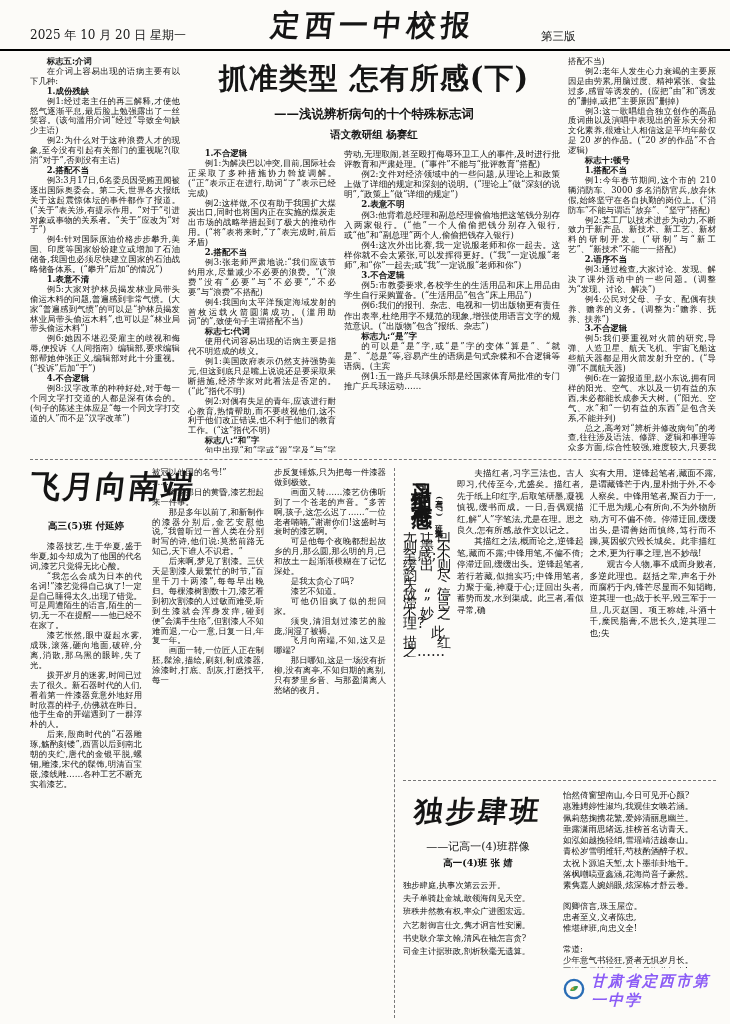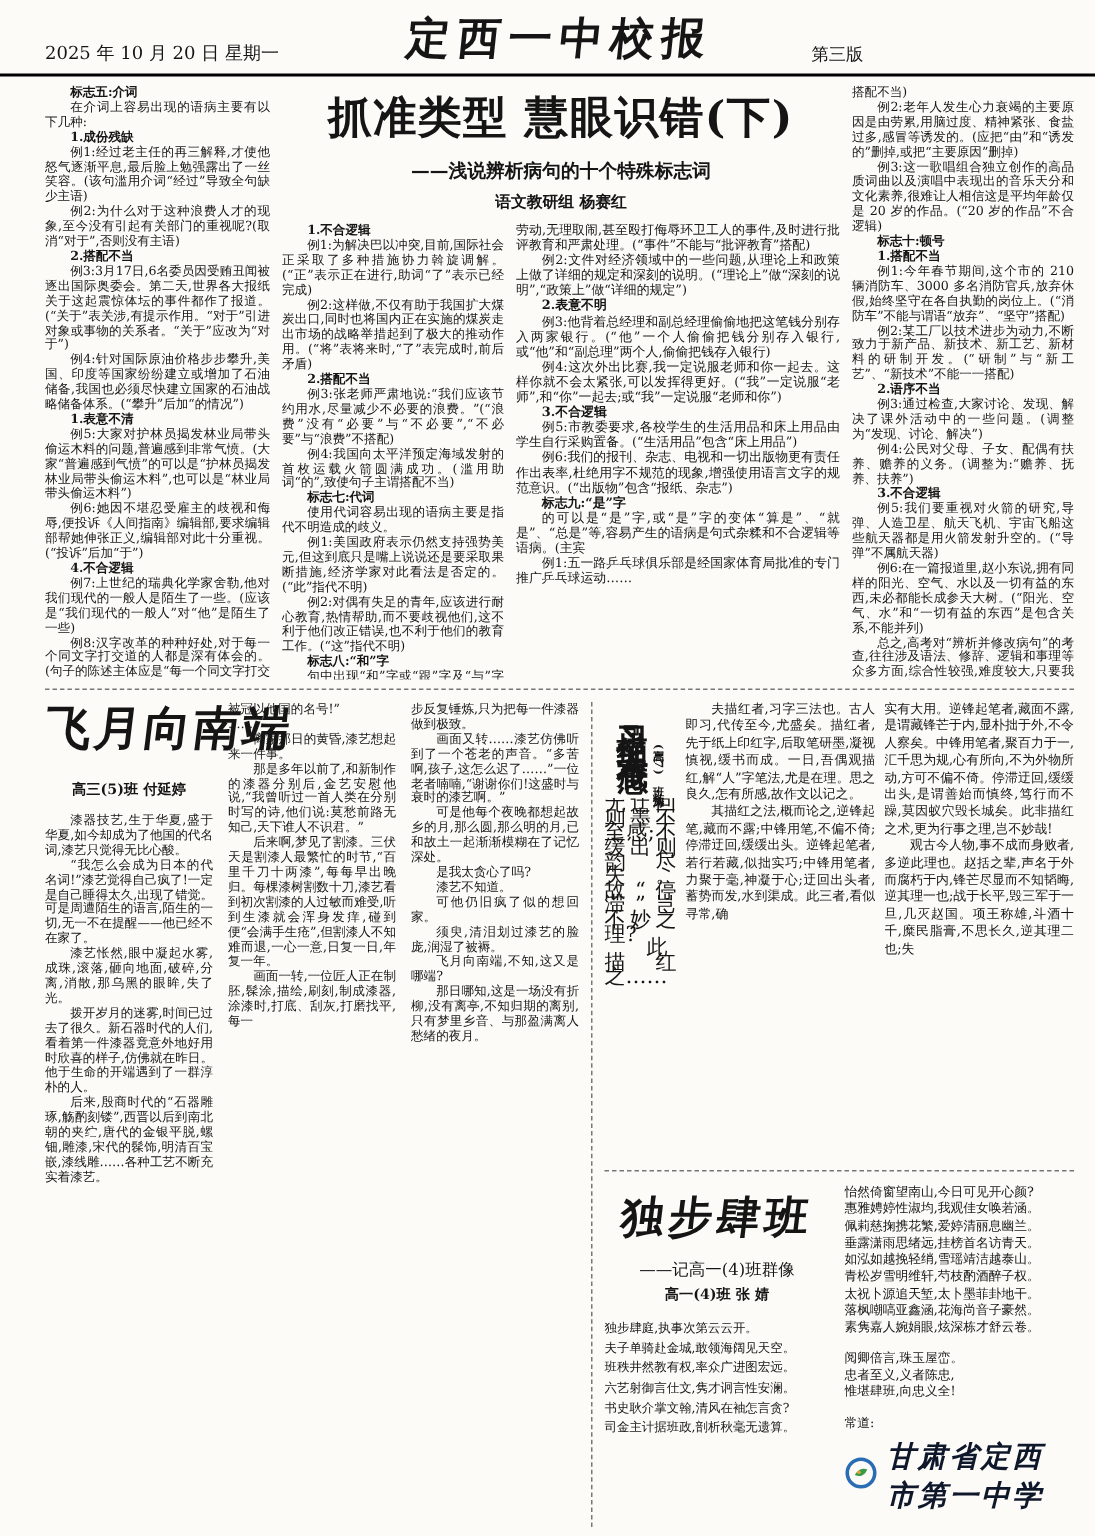--- a/index.html
+++ b/index.html
@@ -55,21 +55,21 @@
   .du-left{width:150px;}
   .du-head{text-align:center;}
   .du-title{font-size:29px;font-weight:900;letter-spacing:3px;transform:skewX(-7deg);margin-top:2px;}
   .du-sub{font-size:11px;margin:7px 0 3px;}
   .du-by{font-size:9.5px;font-weight:700;margin-bottom:9px;}
   .du-poem{font-size:8.3px;line-height:13.2px;text-align:left;}
   .du-right{flex:1;display:flex;flex-direction:column;min-width:0;}
   .du-rpoem{font-size:8.5px;line-height:11.3px;flex:1;}
   
   .footer{display:flex;align-items:center;justify-content:center;gap:6px;padding:4px 0 8px;}
-  .logo-text{font-size:19px;font-weight:700;font-style:italic;color:#0f172a;letter-spacing:2px;
+  .logo-text{font-size:15px;font-weight:700;font-style:italic;color:#8b5cf6;letter-spacing:2px;
              font-family:"DejaVu Serif",serif;}
 </style>
 </head>
 <body>
 
 <div class="page">
 
   <div class="header">
     <div class="h-date">2025 年 10 月 20 日   星期一</div>
     <div class="h-mast">定西一中校报</div>
@@ -83,26 +83,25 @@
         <p class="h">1.成份残缺</p>
         <p>例1:经过老主任的再三解释,才使他怒气逐渐平息,最后脸上勉强露出了一丝笑容。(该句滥用介词“经过”导致全句缺少主语)</p>
         <p>例2:为什么对于这种浪费人才的现象,至今没有引起有关部门的重视呢?(取消“对于”,否则没有主语)</p>
         <p class="h">2.搭配不当</p>
         <p>例3:3月17日,6名委员因受贿丑闻被逐出国际奥委会。第二天,世界各大报纸关于这起震惊体坛的事件都作了报道。(“关于”表关涉,有提示作用。“对于”引进对象或事物的关系者。“关于”应改为“对于”)</p>
         <p>例4:针对国际原油价格步步攀升,美国、印度等国家纷纷建立或增加了石油储备,我国也必须尽快建立国家的石油战略储备体系。(“攀升”后加“的情况”)</p>
         <p class="h">1.表意不清</p>
         <p>例5:大家对护林员揭发林业局带头偷运木料的问题,普遍感到非常气愤。(大家“普遍感到气愤”的可以是“护林员揭发林业局带头偷运木料”,也可以是“林业局带头偷运木料”)</p>
         <p>例6:她因不堪忍受雇主的歧视和侮辱,便投诉《人间指南》编辑部,要求编辑部帮她伸张正义,编辑部对此十分重视。(“投诉”后加“于”)</p>
         <p class="h">4.不合逻辑</p>
-        <p>例7:上世纪的瑞典化学家舍勒,他对我们现代的一般人是陌生了一些。(应该是“我们现代的一般人”对“他”是陌生了一些)</p>
         <p>例8:汉字改革的种种好处,对于每一个同文字打交道的人都是深有体会的。(句子的陈述主体应是“每一个同文字打交道的人”而不是“汉字改革”)</p>
       </div>
     <div class="center">
       <div class="title-block">
-        <div class="a-title">抓准类型  慧眼识错(下)</div>
+        <div class="a-title">抓准类型  怎有所感(下)</div>
         <div class="a-sub">——浅说辨析病句的十个特殊标志词</div>
         <div class="a-by">语文教研组  杨赛红</div>
       </div>
       <div class="center-cols">
         <div class="col-a txt">
             <p class="h">1.不合逻辑</p>
             <p>例1:为解决巴以冲突,目前,国际社会正采取了多种措施协力斡旋调解。(“正”表示正在进行,助词“了”表示已经完成)</p>
             <p>例2:这样做,不仅有助于我国扩大煤炭出口,同时也将国内正在实施的煤炭走出市场的战略举措起到了极大的推动作用。(“将”表将来时,“了”表完成时,前后矛盾)</p>
             <p class="h">2.搭配不当</p>
             <p>例3:张老师严肃地说:“我们应该节约用水,尽量减少不必要的浪费。”(“浪费”没有“必要”与“不必要”,“不必要”与“浪费”不搭配)</p>

